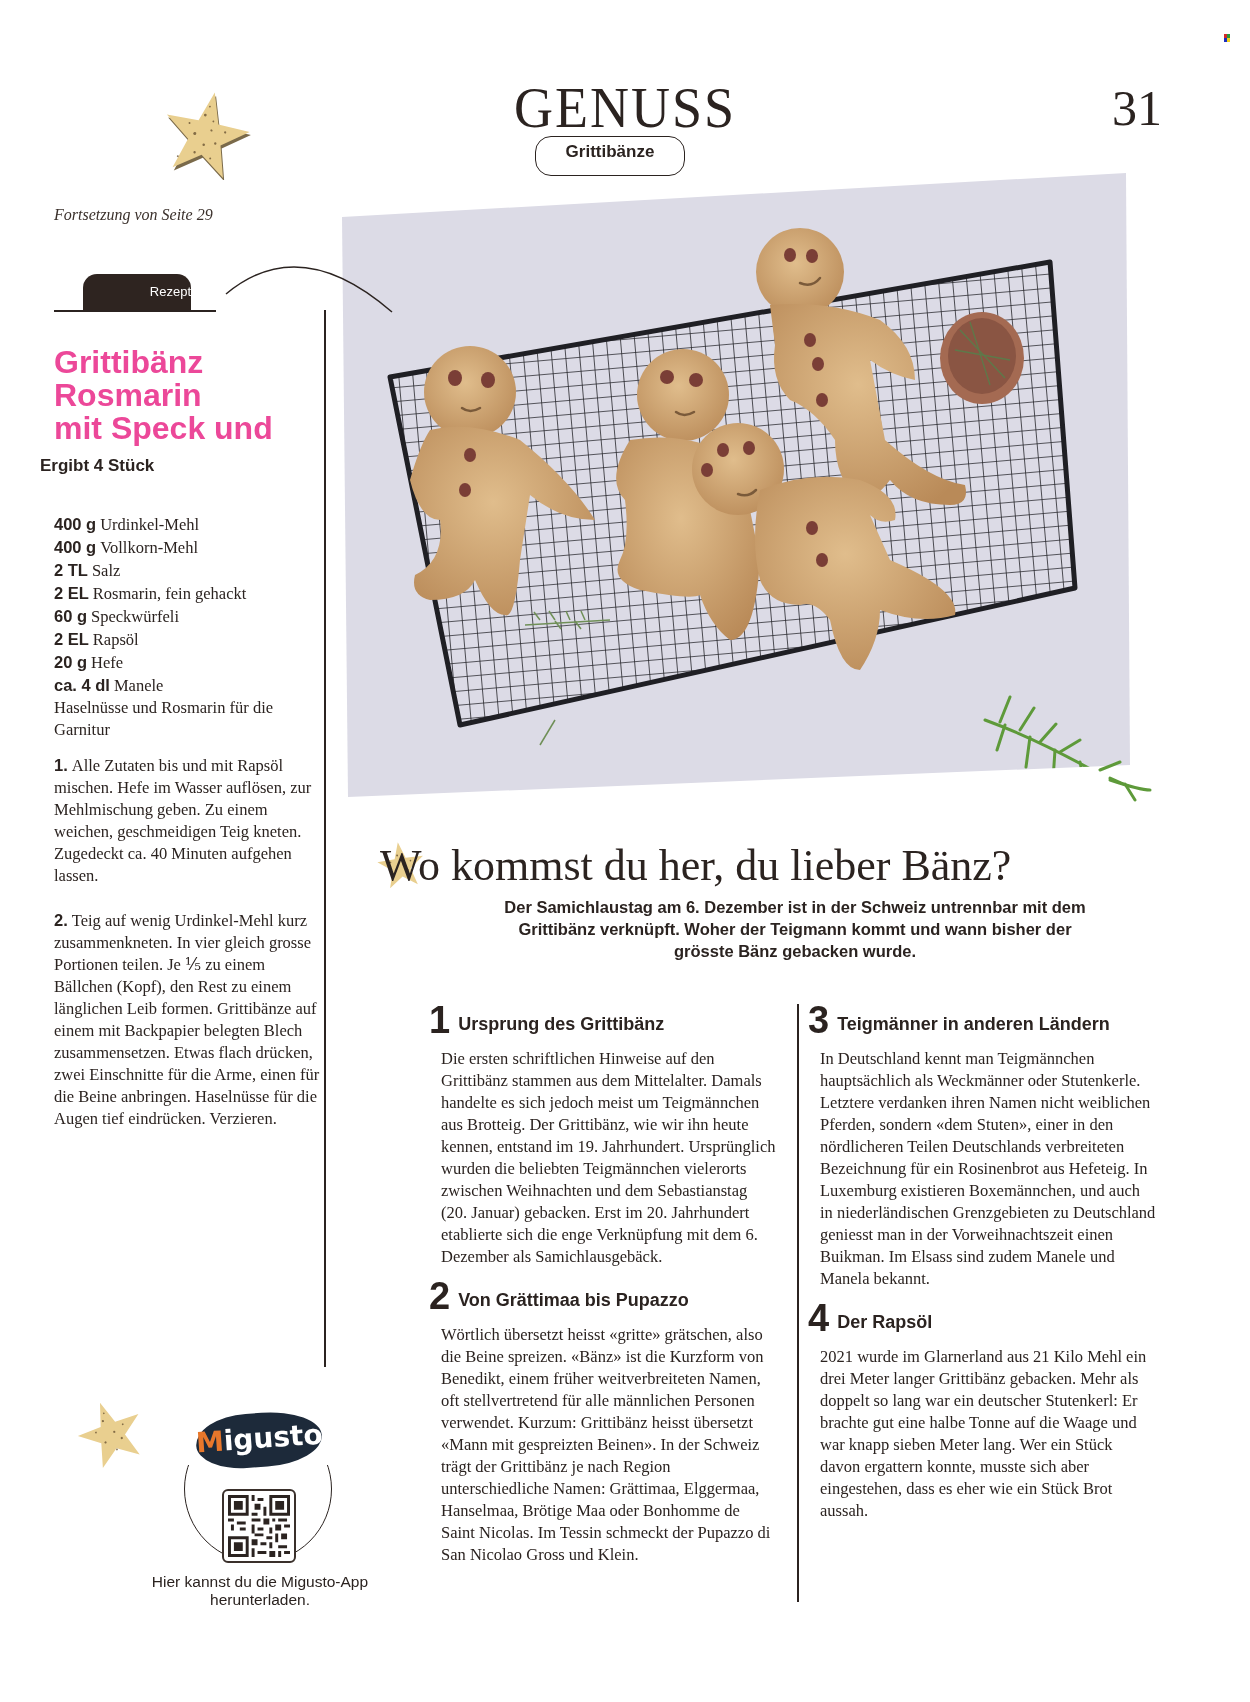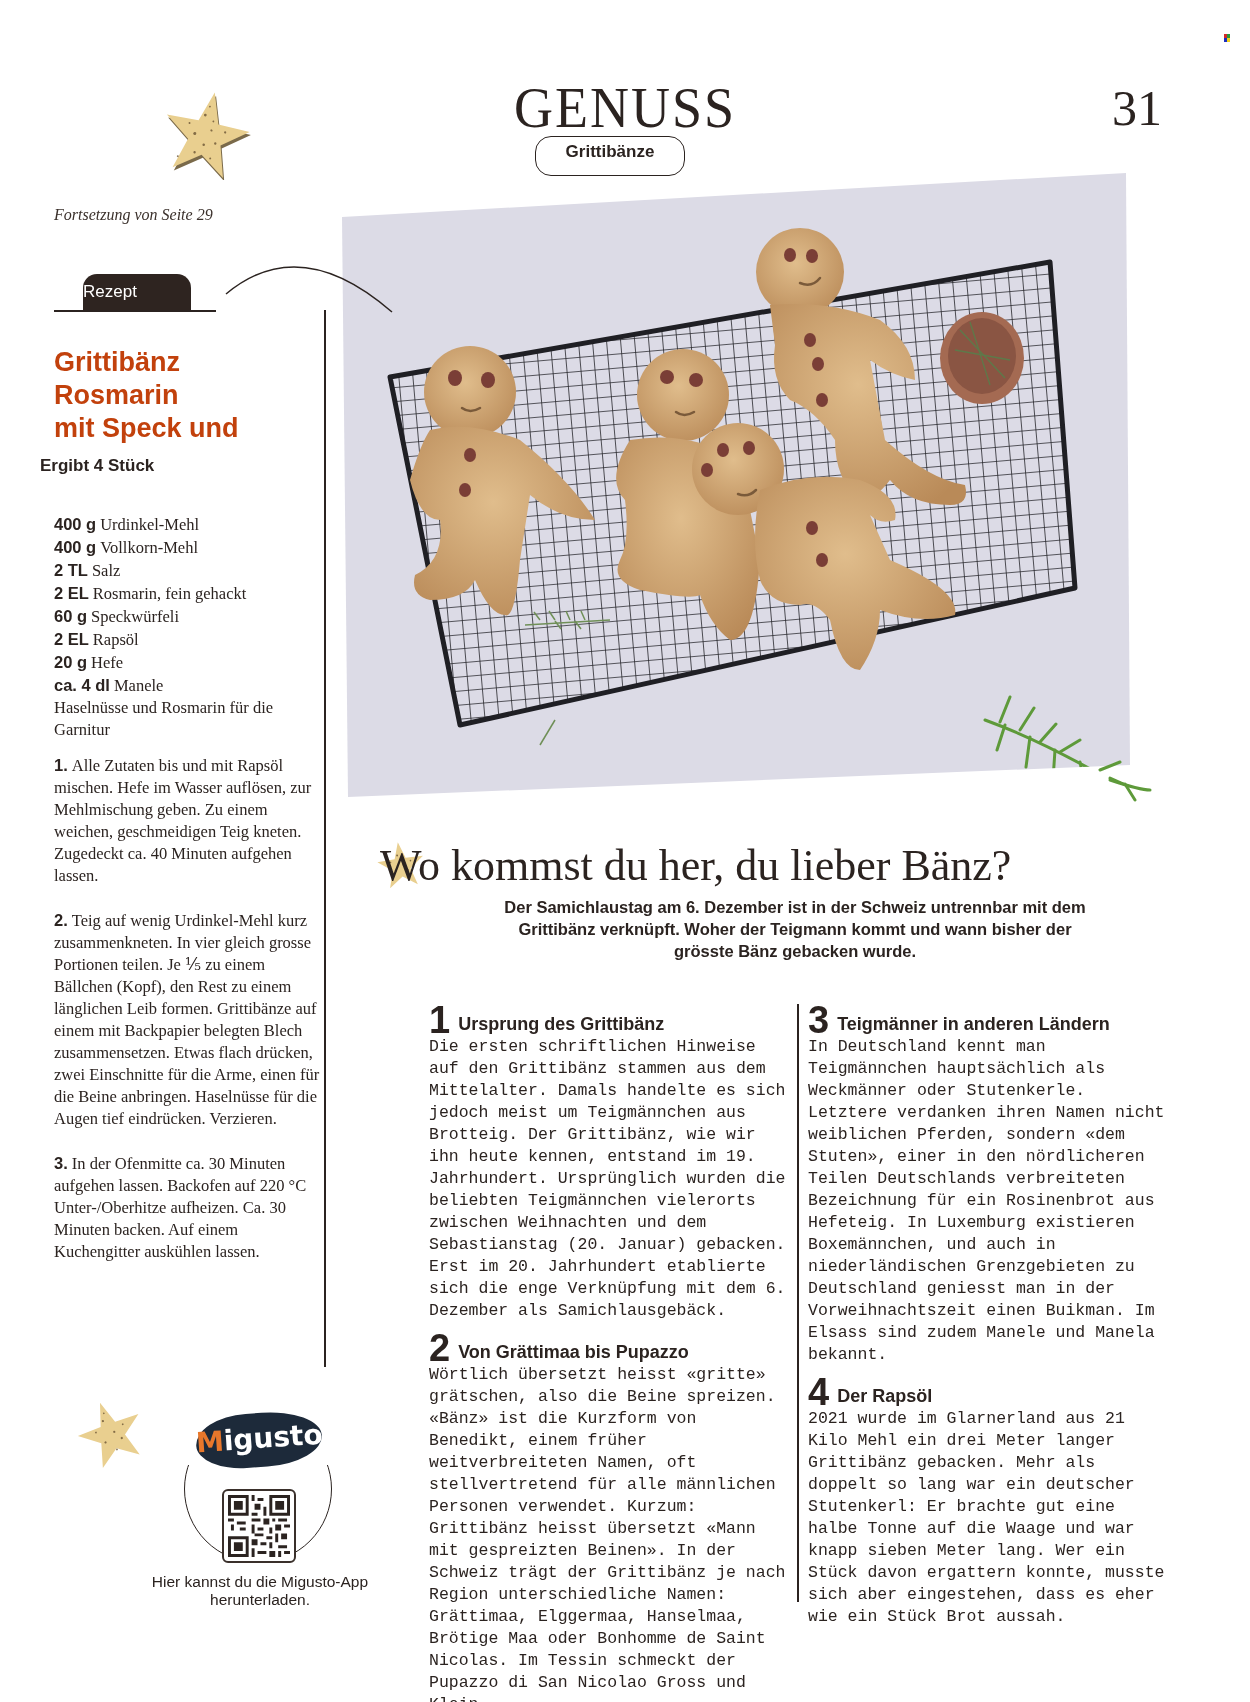--- a/index.html
+++ b/index.html
@@ -26,25 +26,25 @@
     left: 535px; top: 136px; width: 150px; height: 40px; border: 1.5px solid #2b2320;
     border-radius: 16px; text-align: center; line-height: 30px; font-size: 17px; font-weight: bold;
     box-sizing: border-box;
   }
   .continuation { left: 54px; top: 206px; font-style: italic; font-size: 16px; font-family: "Liberation Serif", serif; color: #3a302b; }
   .color-mark { right: 20px; top: 34px; width: 6px; height: 8px; }
 
   
   .rezept-tab {
     left: 83px; top: 274px; width: 108px; height: 36px; background: #2e2420; color: #fff;
-    border-radius: 14px 14px 0 0; text-align: left; line-height: 36px; font-size: 17px;
+    border-radius: 14px 14px 0 0; text-align: right; line-height: 36px; font-size: 13px;
   }
   .rezept-rule { left: 54px; top: 310px; width: 162px; height: 1.5px; background: #2b2320; }
   .col-divider-left { left: 324px; top: 310px; width: 1.5px; height: 1057px; background: #2b2320; }
-  .recipe-title { left: 54px; top: 346px; width: 260px; font-size: 27px; line-height: 33px; font-weight: bold; color: #c2410c; }
+  .recipe-title { left: 54px; top: 346px; width: 260px; font-size: 32px; line-height: 33px; font-weight: bold; color: #ec4899; }
   .recipe-yield { left: 40px; top: 456px; font-size: 17px; font-weight: bold; }
   .ingredients { left: 54px; top: 513px; width: 270px; font-size: 16.5px; line-height: 22px; }
   .ingredients .qty { font-family: "Liberation Sans", sans-serif; font-weight: bold; margin-right: 4px; }
   .steps { left: 54px; top: 754px; width: 270px; font-size: 16.5px; line-height: 22px; }
   .steps p { margin: 0 0 22px 0; }
   .steps .num { font-family: "Liberation Sans", sans-serif; font-weight: bold; margin-right: 4px; }
 
   
   .photo-wrap { left: 0; top: 0; width: 1250px; height: 900px; pointer-events: none; }
 
@@ -56,21 +56,21 @@
   .article-lead {
     left: 500px; width: 590px; top: 896px; text-align: center;
     font-family: "Liberation Sans", sans-serif; font-weight: bold; font-size: 16.5px; line-height: 22px; color: #2b2320;
   }
   .col-divider-mid { left: 797px; top: 1004px; width: 1.5px; height: 598px; background: #2b2320; }
   .article-col { width: 360px; font-size: 16.5px; line-height: 22px; }
   .article-col .sec { margin-bottom: 10px; }
   .sec-head { display: flex; align-items: flex-end; line-height: 30px; }
   .sec-num { font-family: "Liberation Sans", sans-serif; font-weight: bold; font-size: 38px; line-height: 32px; margin-right: 8px; }
   .sec-title { font-family: "Liberation Sans", sans-serif; font-weight: bold; font-size: 18px; line-height: 22px; padding-bottom: 1px; }
-  .sec-body { margin: 0; font-family: Liberation Mono, monospace; }
+  .sec-body { margin: 12px; }
 
   
   .migusto-circle { left: 184px; top: 1415px; width: 148px; height: 148px; border: 1.5px solid #2b2320; border-radius: 50%; box-sizing: border-box; }
   .migusto-circle-mask { left: 180px; top: 1420px; width: 160px; height: 45px; background: #fff; }
   .migusto-logo {
     left: 196px; top: 1413px; width: 126px; height: 54px; background: #1d2a3a;
     border-radius: 42% 48% 46% 40% / 55% 50% 52% 48%;
     color: #fff; text-align: center; line-height: 52px; font-size: 28px; font-weight: bold; font-family: "DejaVu Sans", sans-serif;
     transform: rotate(-4deg);
   }
@@ -161,21 +161,20 @@
   <div><span class="qty">60 g</span><span>Speckwürfeli</span></div>
   <div><span class="qty">2 EL</span><span>Rapsöl</span></div>
   <div><span class="qty">20 g</span><span>Hefe</span></div>
   <div><span class="qty">ca. 4 dl</span><span>Manele</span></div>
   <div><span>Haselnüsse und Rosmarin für die Garnitur</span></div>
 </div>
 
 <div class="abs steps serif">
   <p><span class="num">1.</span><span>Alle Zutaten bis und mit Rapsöl mischen. Hefe im Wasser auflösen, zur Mehlmischung geben. Zu einem weichen, geschmeidigen Teig kneten. Zugedeckt ca. 40 Minuten aufgehen lassen.</span></p>
   <p><span class="num">2.</span><span>Teig auf wenig Urdinkel-Mehl kurz zusammenkneten. In vier gleich grosse Portionen teilen. Je ⅕ zu einem Bällchen (Kopf), den Rest zu einem länglichen Leib formen. Grittibänze auf einem mit Backpapier belegten Blech zusammensetzen. Etwas flach drücken, zwei Einschnitte für die Arme, einen für die Beine anbringen. Haselnüsse für die Augen tief eindrücken. Verzieren.</span></p>
-  <p><span class="num">3.</span><span>In der Ofenmitte ca. 30 Minuten aufgehen lassen. Backofen auf 220 °C Unter-/Oberhitze aufheizen. Ca. 30 Minuten backen. Auf einem Kuchengitter auskühlen lassen.</span></p>
 </div>
 
 <svg class="abs photo-wrap" viewBox="0 0 1250 900">
   <defs>
     <clipPath id="photoClip">
         <polygon points="342,217 1126,173 1130,765 348,797"></polygon>
       </clipPath>
     <pattern id="grid" width="14" height="14" patternUnits="userSpaceOnUse" patternTransform="rotate(-5)">
       <path d="M0 0 H14 M0 0 V14" stroke="#26262b" stroke-width="1.6" fill="none"></path>
     </pattern>

